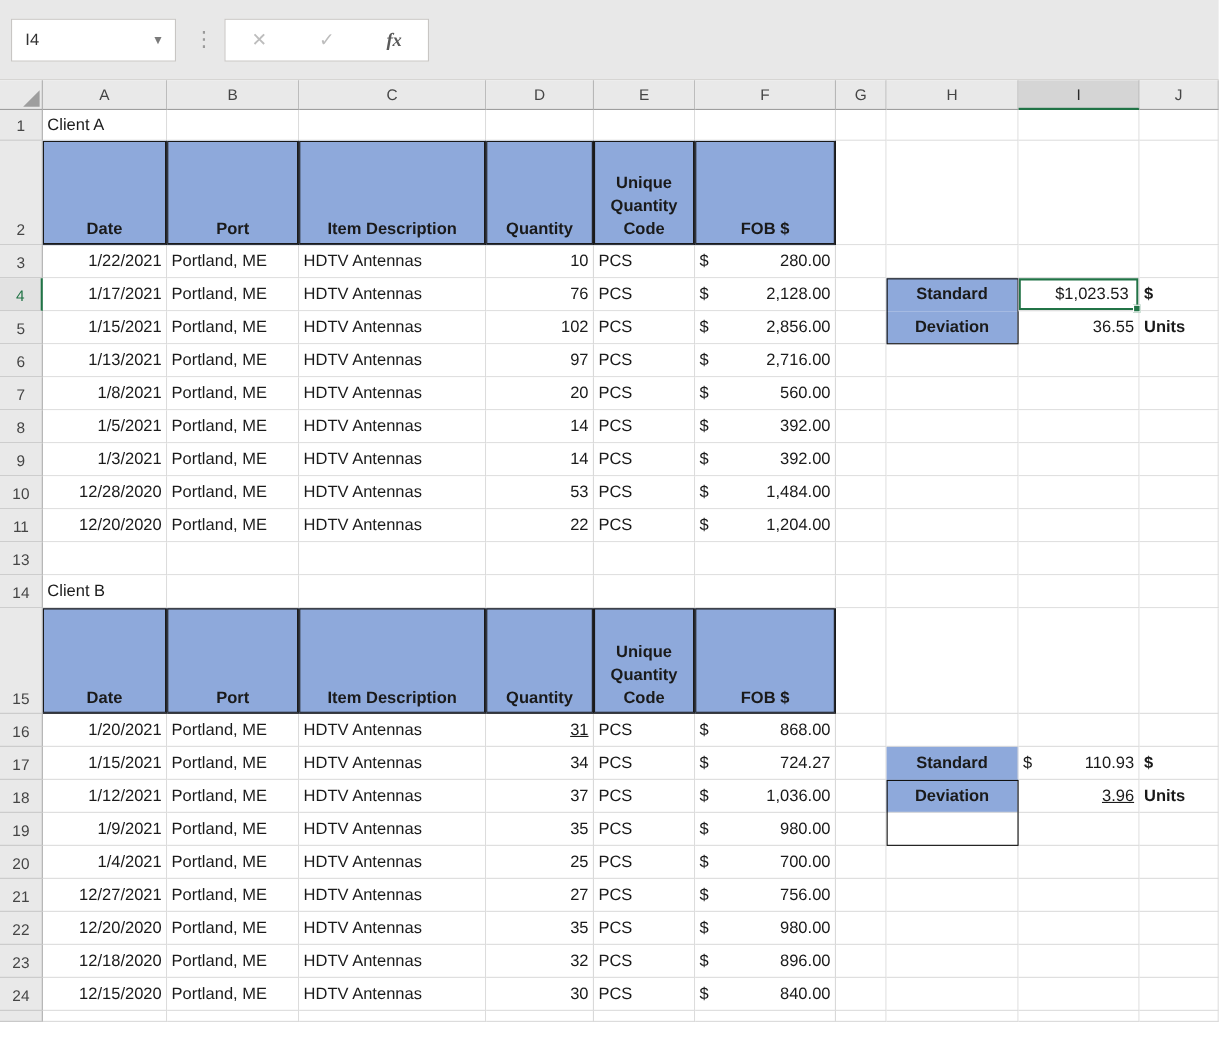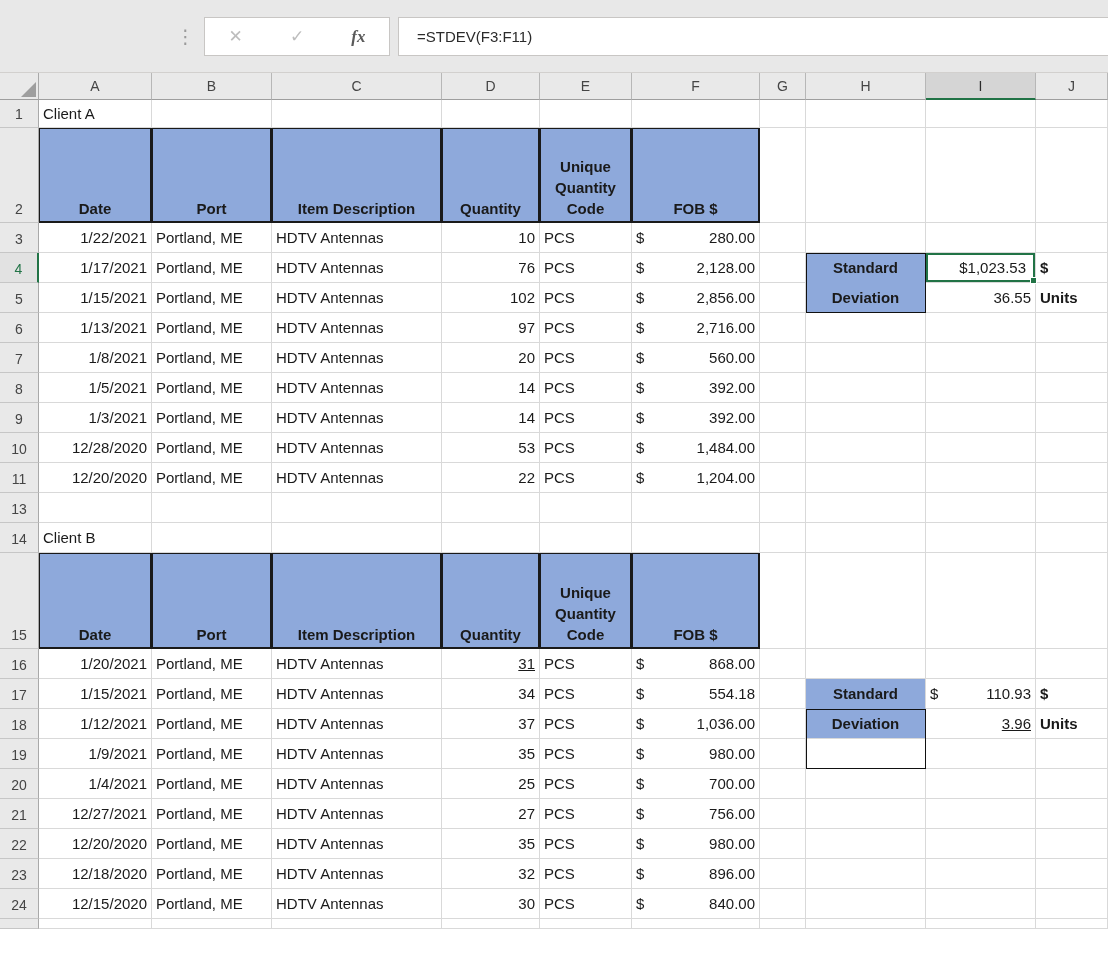--- a/index.html
+++ b/index.html
@@ -50,28 +50,29 @@
   .noline { border-bottom-color:transparent; }
   .active-cell { box-shadow:inset 0 0 0 2px var(--green); overflow:visible; z-index:3; }
   .handle { position:absolute; right:-2px; bottom:-2px; width:7px; height:7px;
     background:var(--green); border:1px solid #fff; }
   .overlay { position:absolute; border:1.5px solid #111; pointer-events:none; z-index:2; }
 </style>
 </head>
 <body>
 
 <div class="topbar">
+  <div class="box namebox">
+    <span class="val">I4</span>
+    <span class="dd">▼</span>
+  </div>
   <div class="dots">⋮</div>
   <div class="box btns">
     <span class="btn-x">✕</span>
     <span class="btn-check">✓</span>
     <span class="btn-fx">fx</span>
-  </div>
-  <div class="box fbar">
-    <span class="val">=STDEV(F3:F11)</span>
   </div>
 </div>
 
 <div class="grid">
     <div class="row" style="height: 27px;">
       <div class="cell corner" style="flex: 0 0 39px;">
         <div class="tri"></div>
       </div>
       <div class="cell colhdr" style="flex: 0 0 113px;">A</div>
       <div class="cell colhdr" style="flex: 0 0 120px;">B</div>
@@ -311,21 +312,21 @@
     </div>
     <div class="row" style="height: 30px;">
       <div class="cell rowhdr" style="flex: 0 0 39px;">17</div>
       <div class="cell date" style="flex: 0 0 113px;">1/15/2021</div>
       <div class="cell" style="flex: 0 0 120px;">Portland, ME</div>
       <div class="cell" style="flex: 0 0 170px;">HDTV Antennas</div>
       <div class="cell qty" style="flex: 0 0 98px;">34</div>
       <div class="cell" style="flex: 0 0 92px;">PCS</div>
       <div class="cell acc" style="flex: 0 0 128px;">
         <span>$</span>
-        <span>554.18</span>
+        <span>724.27</span>
       </div>
       <div class="cell" style="flex: 0 0 46px;"></div>
       <div class="cell bluebox noline" style="flex: 0 0 120px;">Standard</div>
       <div class="cell acc" style="flex: 0 0 110px;">
         <span>$</span>
         <span>110.93</span>
       </div>
       <div class="cell bold" style="flex: 0 0 72px;">$</div>
     </div>
     <div class="row" style="height: 30px;">

